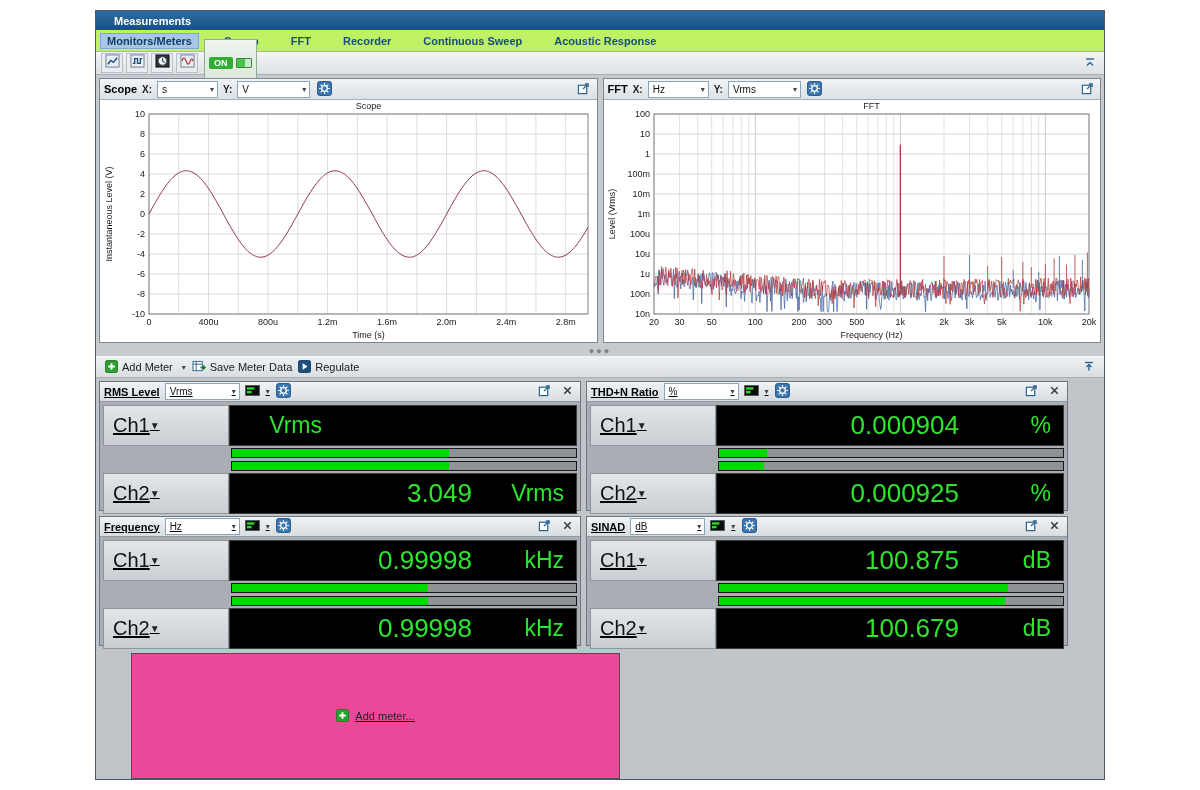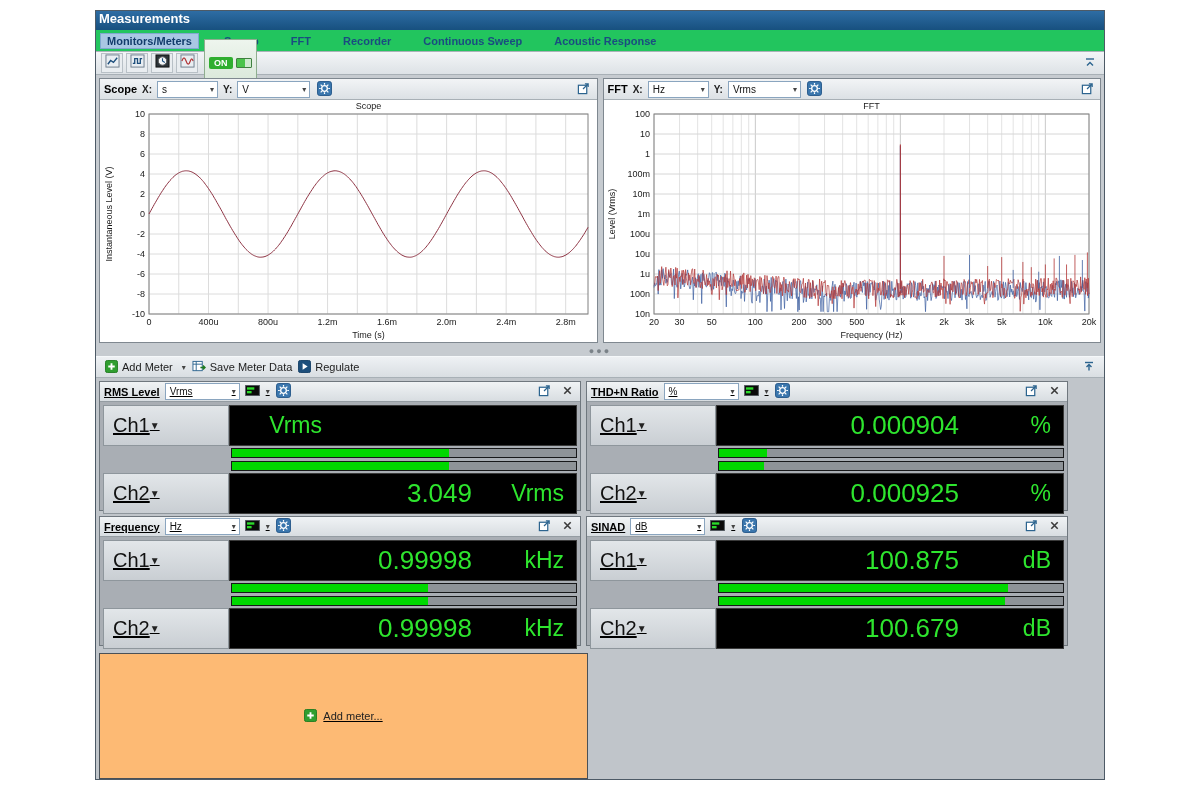--- a/index.html
+++ b/index.html
@@ -1,21 +1,21 @@
 <!DOCTYPE html>
 <html><head>
 <meta charset="utf-8">
 <style>
   html,body{margin:0;padding:0;background:#ffffff;width:1200px;height:790px;overflow:hidden;
     font-family:"Liberation Sans",sans-serif;}
   .window{position:absolute;left:95px;top:10px;width:1010px;height:770px;border:1px solid #4d5a66;
     background:#c6cbd0;display:flex;flex-direction:column;box-sizing:border-box;}
-  .titlebar{height:19px;background:linear-gradient(#2e6da4,#17507f);color:#fff;font-size:13px;
-    font-weight:bold;display:flex;align-items:flex-start;padding-left:3px;flex:none;}
-  .tabstrip{height:21px;background:#22c55e;display:flex;align-items:center;gap:18px;padding-left:4px;
+  .titlebar{height:19px;background:linear-gradient(#2e6da4,#17507f);color:#fff;font-size:11px;
+    font-weight:bold;display:flex;align-items:center;padding-left:18px;flex:none;}
+  .tabstrip{height:21px;background:#bef264;display:flex;align-items:center;gap:18px;padding-left:4px;
     border-bottom:1px solid #aab2b8;flex:none;}
   .tab{font-size:11px;font-weight:bold;color:#1a4c80;padding:2px 7px;white-space:nowrap;}
   .tab.selected{background:#a9c7e4;border:1px solid #7fa9cf;padding:1px 6px;color:#123c6b;}
   .main-toolbar{height:22px;background:linear-gradient(#f3f5f7,#dde2e6);border-bottom:1px solid #a8b0b6;
     display:flex;align-items:center;padding:0 5px;gap:3px;flex:none;}
   .tbtn{width:20px;height:18px;display:flex;align-items:center;justify-content:center;
     border:1px solid #b8c0c6;background:#e9edf0;}
   .on-toggle{display:flex;align-items:center;gap:3px;border:1px solid #8fae8f;
     background:linear-gradient(#eef5ee,#d7e6d7);padding:16px 4px;height:15px;margin-left:3px;}
   .on-label{background:#2fae2f;color:#fff;font-size:9px;font-weight:bold;padding:0 5px;border-radius:2px;line-height:12px;}
@@ -53,21 +53,21 @@
     border:1px solid #8e969c;display:flex;align-items:center;
     padding:0 8px 0 9px;font-size:20px;color:#111;}
   .ch-caret{font-size:10px;color:#222;}
   .display{flex:1;background:#000;border:1px solid #3a3a3a;display:flex;align-items:center;padding-right:12px;min-width:0;}
   .value{flex:1;text-align:right;color:#2ee52e;font-size:26px;white-space:nowrap;}
   .unit{width:92px;text-align:right;color:#2ee52e;font-size:23px;white-space:nowrap;}
   .bars{margin:2px 0 2px 128px;display:flex;flex-direction:column;gap:3px;}
   .bar{height:8px;background:#8e9398;border:1px solid #17181a;position:relative;}
   .bar-fill{position:absolute;top:0;left:0;bottom:0;background:#00d800;}
   .add-meter-box{margin-top:7px;width:489px;height:126px;box-sizing:border-box;border:1px solid #4a5056;
-    background:#fdba74;display:flex;align-items:center;justify-content:center;gap:6px;font-size:11px;color:#222;}
+    background:#ec4899;display:flex;align-items:center;justify-content:center;gap:6px;font-size:11px;color:#222;margin-left:32px;}
 </style>
 </head>
 <body>
 
 <div class="window">
 
   <div class="titlebar">
     <span>Measurements</span>
   </div>
 

